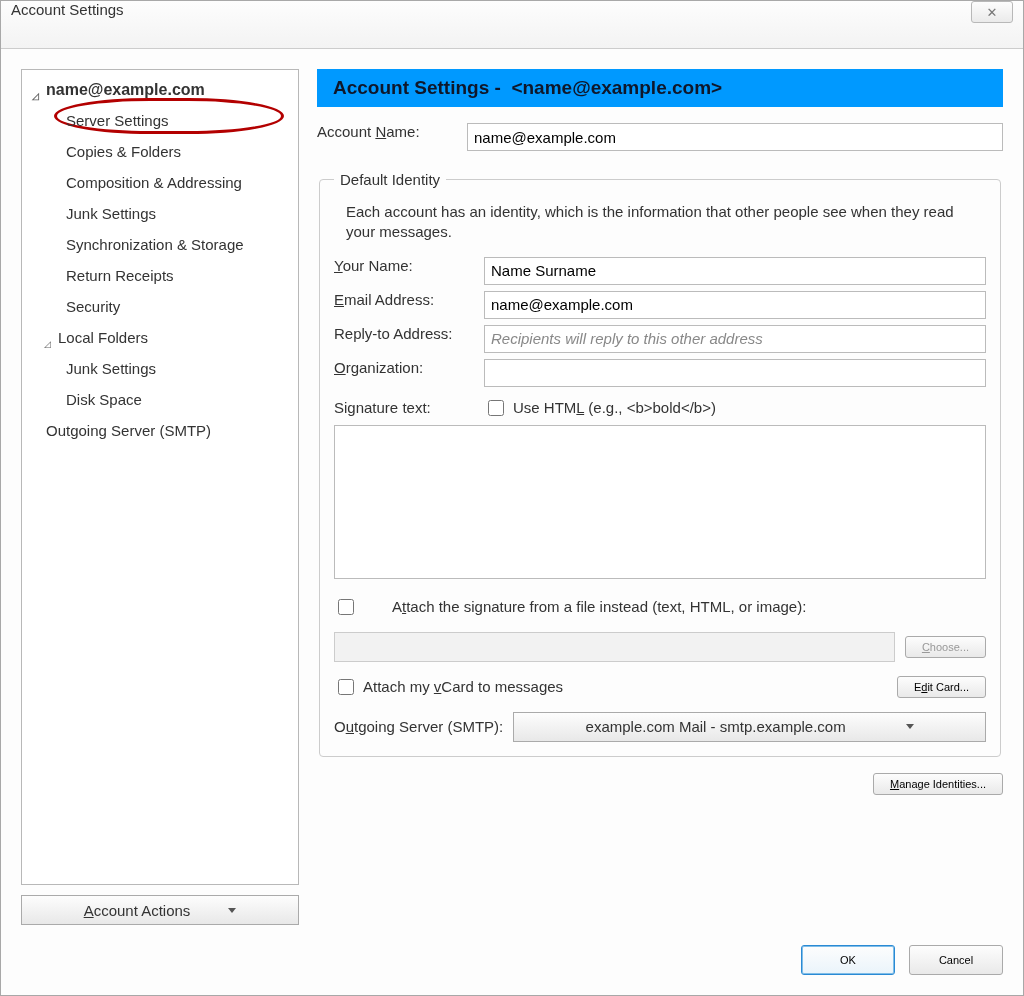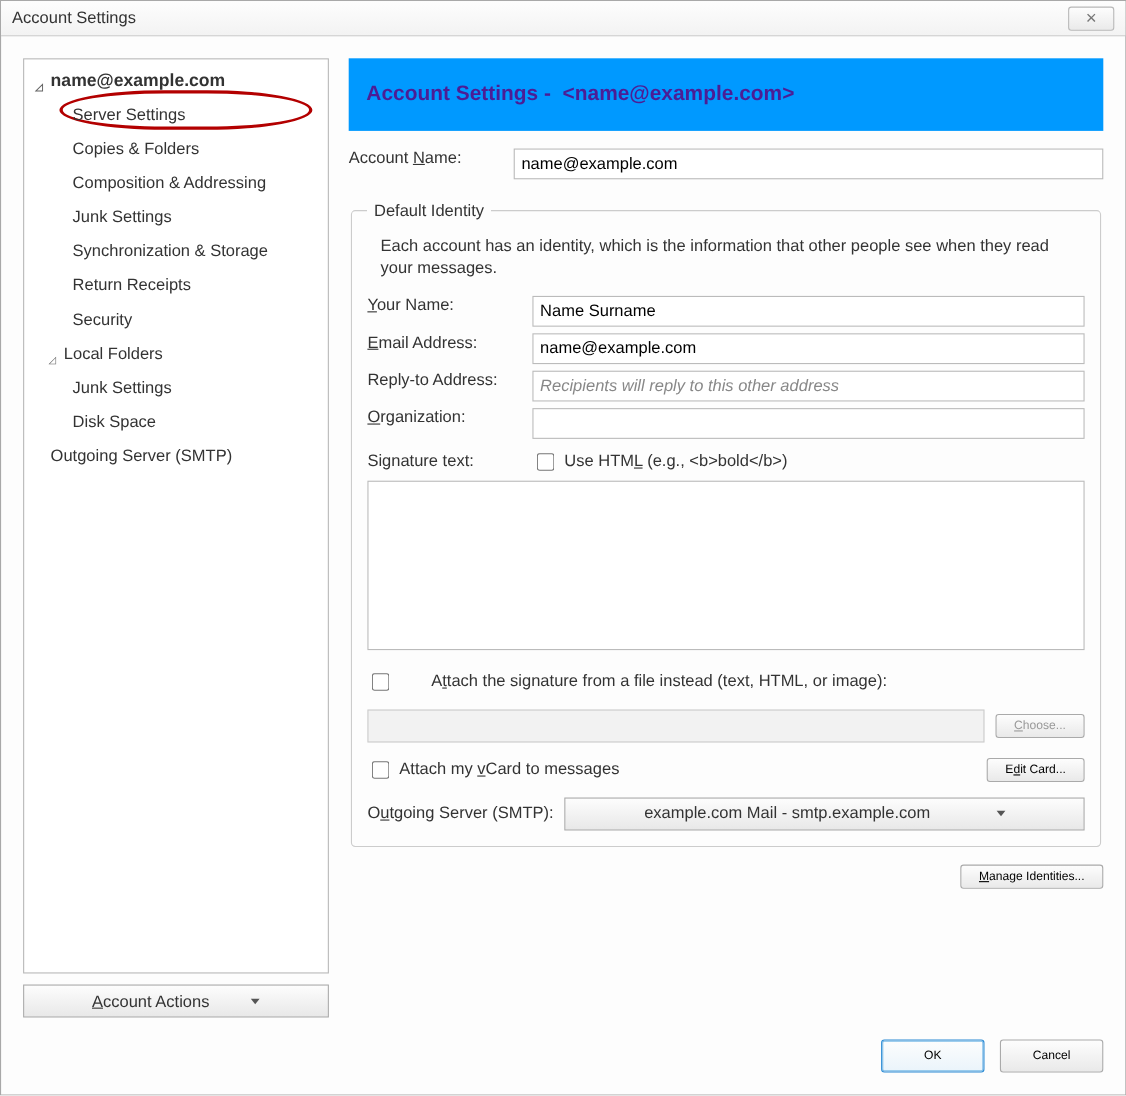--- a/index.html
+++ b/index.html
@@ -13,25 +13,24 @@
   .window {
     width: 1024px;
     height: 996px;
     border: 1px solid #a8a8a8;
     background: #fdfdfd;
     position: relative;
     display: flex;
     flex-direction: column;
   }
   .titlebar {
-    height: 32px;
+    height: 48px;
     border-bottom: 1px solid #ccc;
     background: linear-gradient(#fdfdfd,#f3f3f3);
     display: flex;
-    align-items: center;
     padding: 0 10px;
     gap: 32px;
   }
   .titlebar .title { flex: 1; font-size: 15px; }
   .titlebar .close {
     width: 42px; height: 22px;
     border: 1px solid #b8b8b8;
     border-radius: 3px;
     display: flex; align-items: center; justify-content: center;
     color: #777; font-size: 13px;
@@ -111,24 +110,24 @@
     margin-left: 30px;
   }
   
   .main {
     flex: 1;
     display: flex;
     flex-direction: column;
   }
   .banner {
     background: #0099ff;
-    color: #4c1d95;
+    color: #0f172a;
     font-weight: bold;
     font-size: 19px;
-    padding: 22px 16px;
+    padding: 8px 16px;
     margin-bottom: 10px;
   }
   .banner .email { font-weight: bold; }
   .form-row { display: flex; align-items: flex-start; margin: 6px 0; }
   .form-row label { width: 150px; }
   .form-row input[type="text"] {
     flex: 1;
     border: 1px solid #bbb;
     padding: 3px 6px;
     font-size: 15px;

